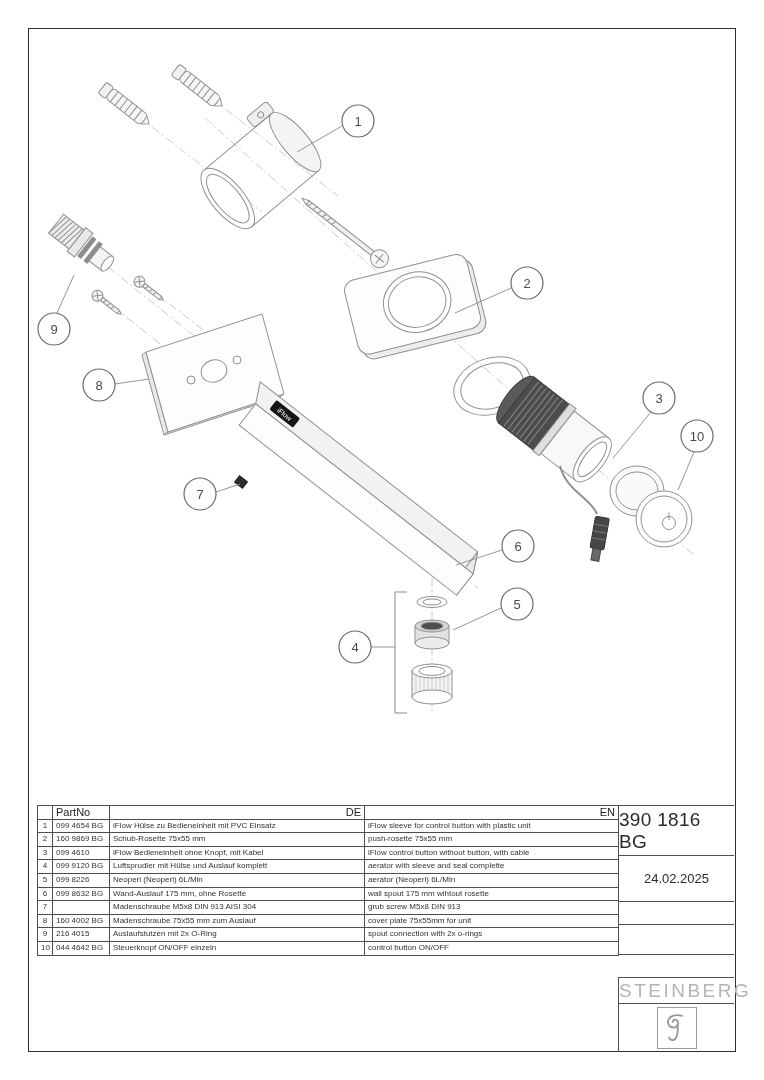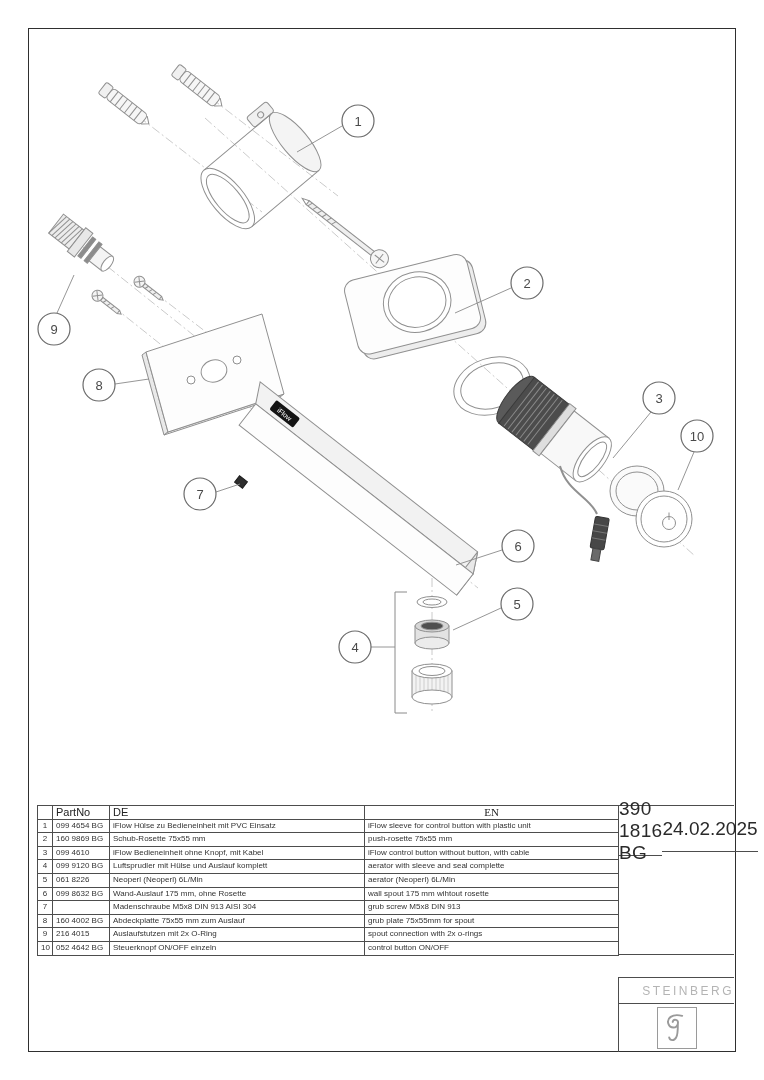--- a/index.html
+++ b/index.html
@@ -5,33 +5,33 @@
   html,body{margin:0;padding:0;background:#ffffff;}
   .page{position:relative;width:764px;height:1080px;background:#fff;font-family:"Liberation Sans",sans-serif;overflow:hidden;}
   .sheet-frame{position:absolute;left:28px;top:28px;width:708px;height:1024px;border:1.6px solid #2f2f2f;box-sizing:border-box;}
   .drawing-svg{position:absolute;left:0;top:0;}
 
   
   table.parts-table{position:absolute;left:37px;top:805px;width:581px;border-collapse:collapse;table-layout:fixed;}
   table.parts-table td{border:1px solid #4d4d4d;font-size:8px;color:#333;padding:0 3px;height:12.6px;line-height:1.05;white-space:nowrap;overflow:hidden;}
   table.parts-table tr.hdr td{font-size:11px;color:#222;}
   td.c-no{text-align:center;padding:0 1px;}
-  td.c-de.hdrc{text-align:left;}
-  td.c-en.hdrc{text-align:center;font-family:Liberation Serif, serif;}
+  td.c-de.hdrc{text-align:right;}
+  td.c-en.hdrc{text-align:right;}
 
   
-  .title-block{position:absolute;left:618px;top:805px;width:116px;height:150px;border:1px solid #4d4d4d;border-right:none;box-sizing:border-box;display:flex;flex-direction:row;}
+  .title-block{position:absolute;left:618px;top:805px;width:116px;height:150px;border:1px solid #4d4d4d;border-right:none;box-sizing:border-box;display:flex;flex-direction:column;}
   .tb-part{height:49px;border-bottom:1px solid #4d4d4d;display:flex;align-items:center;justify-content:center;font-size:19px;color:#2a2a2a;letter-spacing:0.3px;}
-  .tb-date{height:45px;border-bottom:1px solid #4d4d4d;display:flex;align-items:center;justify-content:center;font-size:19px;color:#2a2a2a;}
+  .tb-date{height:45px;border-bottom:1px solid #4d4d4d;display:flex;align-items:center;justify-content:center;font-size:13px;color:#2a2a2a;}
   .tb-empty1{height:22px;border-bottom:1px solid #4d4d4d;}
   .tb-empty2{flex:1;}
 
   
   .brand-block{position:absolute;left:618px;top:977px;width:116px;height:75px;border-top:1px solid #4d4d4d;border-left:1px solid #4d4d4d;box-sizing:border-box;}
-  .brand-name{height:25px;border-bottom:1px solid #4d4d4d;text-align:right;font-size:12px;letter-spacing:2.5px;color:#b4b4b4;line-height:26px;}
+  .brand-name{height:25px;border-bottom:1px solid #4d4d4d;text-align:left;font-size:19px;letter-spacing:2.5px;color:#b4b4b4;line-height:26px;}
   .brand-glyph-box{width:40px;height:42px;border:1px solid #9a9a9a;margin:3px auto 0;display:flex;align-items:center;justify-content:center;box-sizing:border-box;}
 </style>
 </head>
 <body>
 
 <div class="page">
 
   <div class="sheet-frame"></div>
 
   <svg class="drawing-svg" width="764" height="800" viewBox="0 0 764 800">
@@ -312,51 +312,51 @@
       <td class="c-en">iFlow control button without button, with cable</td>
     </tr>
     <tr>
       <td class="c-no">4</td>
       <td>099 9120 BG</td>
       <td class="c-de">Luftsprudler mit Hülse und Auslauf komplett</td>
       <td class="c-en">aerator with  sleeve and seal complette</td>
     </tr>
     <tr>
       <td class="c-no">5</td>
-      <td>061 8226</td>
+      <td>099 8226</td>
       <td class="c-de">Neoperl (Neoperl) 6L/Min</td>
       <td class="c-en">aerator  (Neoperl) 6L/Min</td>
     </tr>
     <tr>
       <td class="c-no">6</td>
       <td>099 8632 BG</td>
       <td class="c-de">Wand-Auslauf 175 mm, ohne Rosette</td>
       <td class="c-en">wall spout 175 mm wihtout rosette</td>
     </tr>
     <tr>
       <td class="c-no">7</td>
       <td></td>
       <td class="c-de">Madenschraube M5x8 DIN 913 AISI 304</td>
       <td class="c-en">grub screw M5x8 DIN 913</td>
     </tr>
     <tr>
       <td class="c-no">8</td>
       <td>160 4002 BG</td>
-      <td class="c-de">Abdeckplatte 75x55 mm zum Auslauf</td>
-      <td class="c-en">grub plate 75x55mm for spout</td>
+      <td class="c-de">Madenschraube 75x55 mm zum Auslauf</td>
+      <td class="c-en">cover plate 75x55mm for unit</td>
     </tr>
     <tr>
       <td class="c-no">9</td>
       <td>216 4015</td>
       <td class="c-de">Auslaufstutzen mit 2x O-Ring</td>
       <td class="c-en">spout connection with 2x o-rings</td>
     </tr>
     <tr>
       <td class="c-no">10</td>
-      <td>052 4642 BG</td>
+      <td>044 4642 BG</td>
       <td class="c-de">Steuerknopf ON/OFF einzeln</td>
       <td class="c-en">control button ON/OFF</td>
     </tr>
   </tbody>
     </table>
 
   <div class="title-block">
     <div class="tb-part">390 1816 BG</div>
     <div class="tb-date">24.02.2025</div>
     <div class="tb-empty1"></div>

